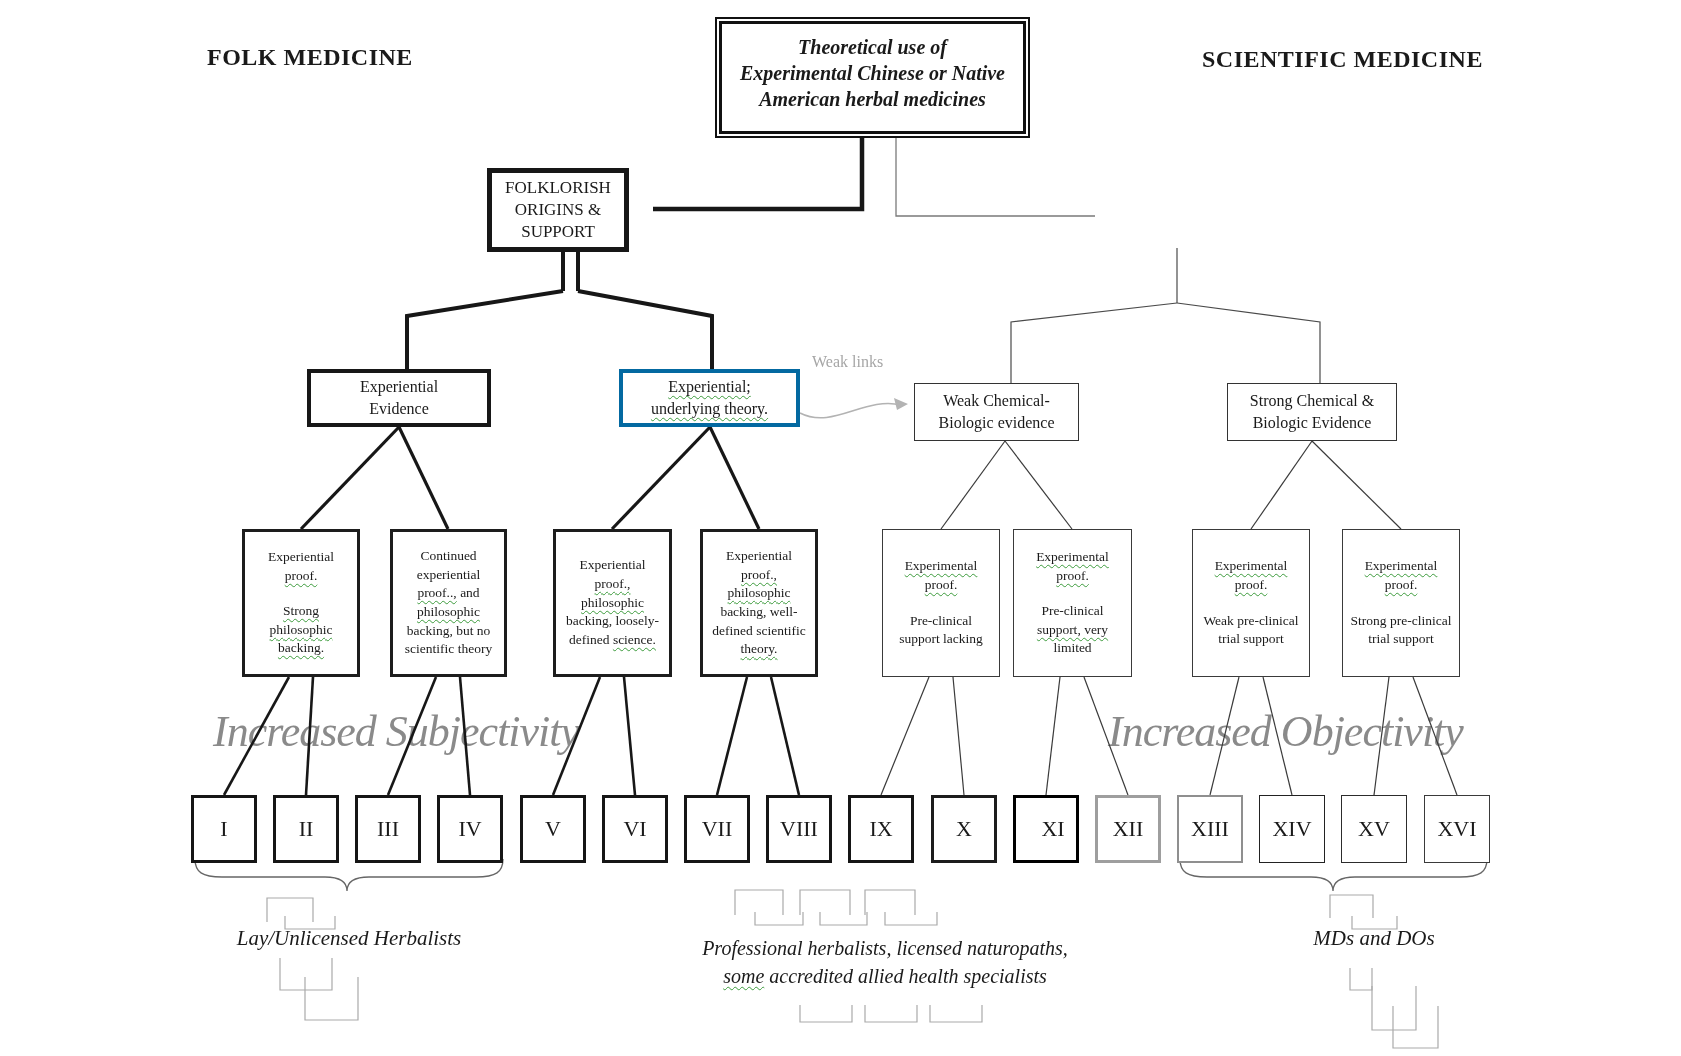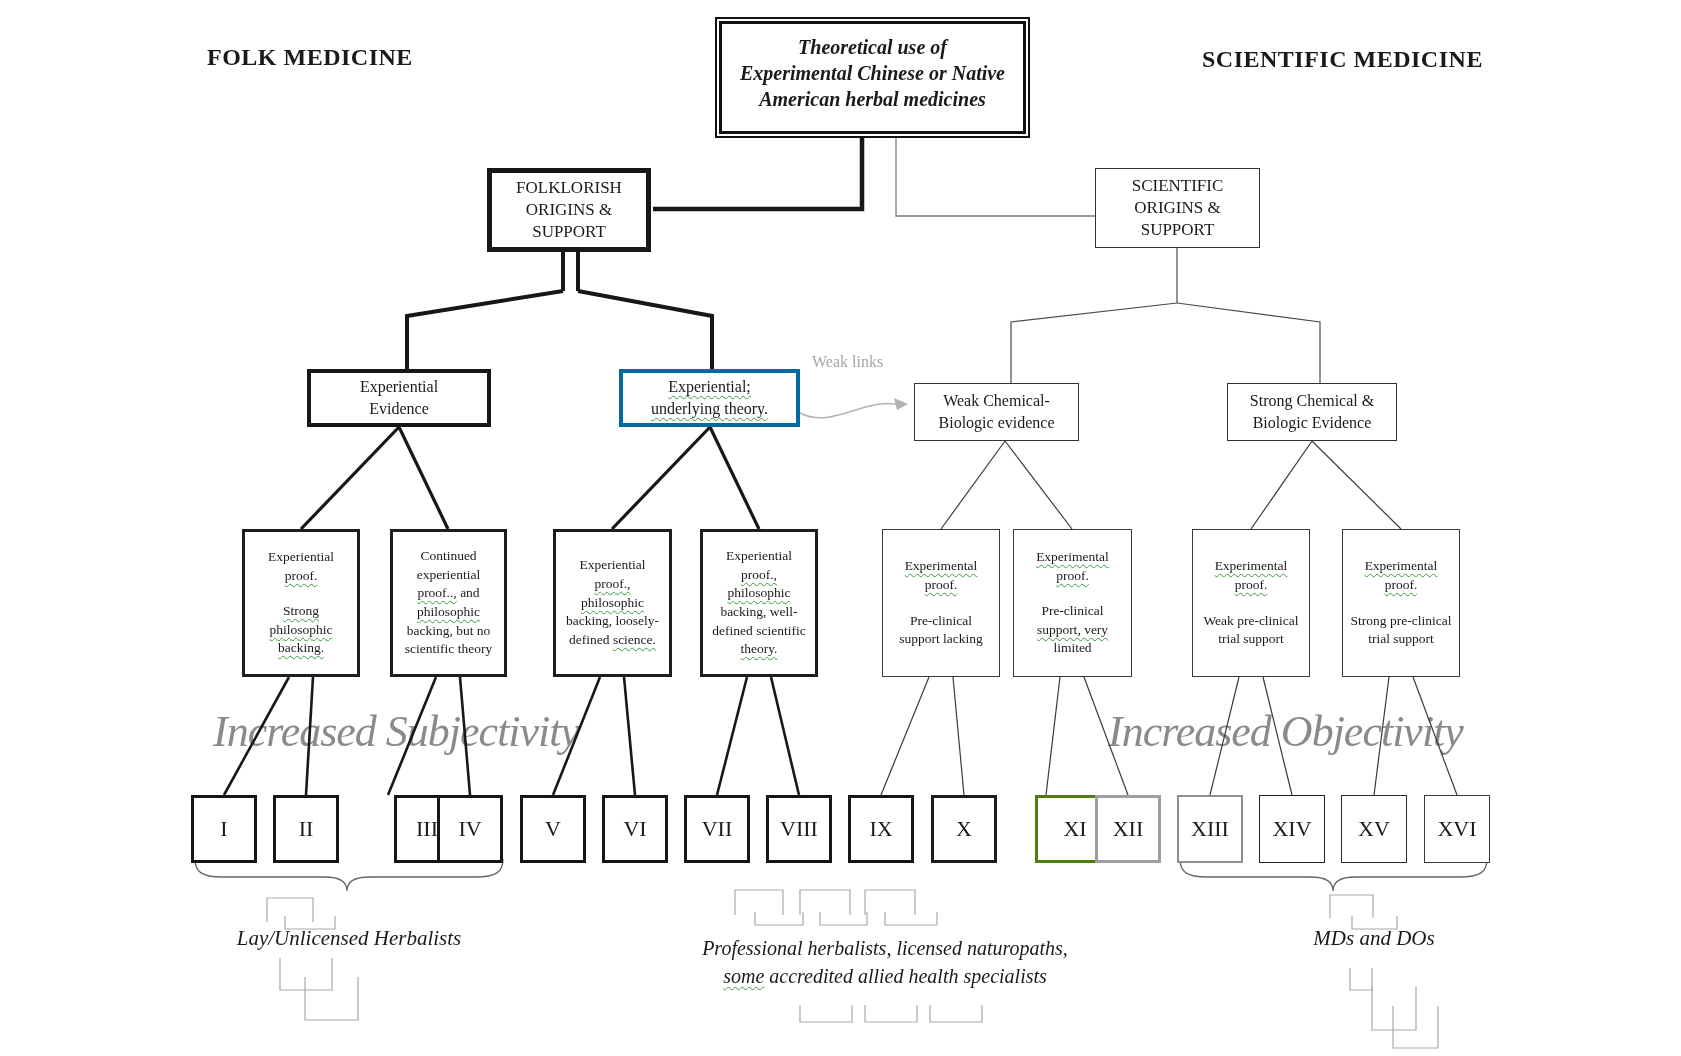--- a/index.html
+++ b/index.html
@@ -25,21 +25,21 @@
     padding-top:10px;
     font-size:20px; font-weight:bold; font-style:italic; line-height:1.3;
     text-align:center;
   }
 
   .box {
     background:#fff; display:flex; flex-direction:column;
     align-items:center; justify-content:center; text-align:center;
   }
   .l2 { font-size:17px; line-height:1.3; }
-  .l2.folk  { left:487px; top:168px; width:164px; height:84px; border:5px solid #171717; }
+  .l2.folk  { left:487px; top:168px; width:142px; height:84px; border:5px solid #171717; }
   .l2.sci   { left:1095px; top:168px; width:165px; height:80px; border:1.6px solid #333; }
 
   .l3 { font-size:16px; line-height:1.35; }
   .l3.b1 { left:307px;  top:369px; width:184px; height:58px; border:4px solid #171717; }
   .l3.b2 { left:619px;  top:369px; width:181px; height:58px; border:4px solid #0369a1; }
   .l3.b3 { left:914px;  top:383px; width:165px; height:58px; border:1.6px solid #333; }
   .l3.b4 { left:1227px; top:383px; width:170px; height:58px; border:1.6px solid #333; }
 
   .l4 { top:529px; height:148px; font-size:13.5px; line-height:1.38; padding:4px 6px; }
   .l4.thick { border:3px solid #1d1d1d; }
@@ -171,23 +171,20 @@
     <div class="inner">
       <span>Theoretical use of</span>
       <span>Experimental Chinese or Native</span>
       <span>American herbal medicines</span>
     </div>
   </div>
 
   <div class="abs box l2 folk">
     <span>FOLKLORISH ORIGINS &amp; SUPPORT</span>
   </div>
-  <div class="abs box l2 sci">
-    <span>SCIENTIFIC ORIGINS &amp; SUPPORT</span>
-  </div>
 
   <div class="abs box l3 b1">
     <span>Experiential</span>
     <span>Evidence</span>
   </div>
   <div class="abs box l3 b2">
     <span class="sq">Experiential;</span>
     <span class="sq">underlying theory.</span>
   </div>
   <div class="abs box l3 b3">
@@ -226,29 +223,29 @@
     <div class="para"><span class="sq">Experimental proof.</span></div>
     <div class="para para2"><span>Weak pre-clinical trial support</span></div>
   </div>
   <div class="abs box l4 thin" style="left:1342px; width:118px;">
     <div class="para"><span class="sq">Experimental proof.</span></div>
     <div class="para para2"><span>Strong pre-clinical trial support</span></div>
   </div>
 
   <div class="abs nbox" style="left:191px;  border:3.5px solid #151515;">I</div>
   <div class="abs nbox" style="left:273px;  border:3.5px solid #151515;">II</div>
-  <div class="abs nbox" style="left:355px;  border:3.5px solid #151515;margin-left:39px;">III</div>
+  <div class="abs nbox" style="left:355px;  border:3.5px solid #151515;">III</div>
   <div class="abs nbox" style="left:437px;  border:3.5px solid #151515;">IV</div>
   <div class="abs nbox" style="left:520px;  border:3.5px solid #151515;">V</div>
   <div class="abs nbox" style="left:602px;  border:3.5px solid #151515;">VI</div>
   <div class="abs nbox" style="left:684px;  border:3.5px solid #151515;">VII</div>
   <div class="abs nbox" style="left:766px;  border:3.5px solid #151515;">VIII</div>
   <div class="abs nbox" style="left:848px;  border:3.5px solid #151515;">IX</div>
   <div class="abs nbox" style="left:931px;  border:3px solid #1c1c1c;">X</div>
-  <div class="abs nbox" style="left:1035px; border:3px solid #4d7c0f;padding-left:14px;">XI</div>
+  <div class="abs nbox" style="left:1013px; border:3px solid #000000;padding-left:14px;">XI</div>
   <div class="abs nbox" style="left:1095px; border:3px solid #9e9e9e;">XII</div>
   <div class="abs nbox" style="left:1177px; border:2.5px solid #8f8f8f;">XIII</div>
   <div class="abs nbox" style="left:1259px; border:1.6px solid #222;">XIV</div>
   <div class="abs nbox" style="left:1341px; border:1.6px solid #2c2c2c;">XV</div>
   <div class="abs nbox" style="left:1424px; border:1.6px solid #3a3a3a;">XVI</div>
 
   <div class="abs grplabel" style="left:189px; top:926px; width:320px;">Lay/Unlicensed Herbalists</div>
   <div class="abs grplabel two" style="left:635px; top:934px; width:500px;">
     <div>Professional herbalists, licensed naturopaths,</div>
     <div><span class="sq">some</span><span> accredited allied health specialists</span></div>

